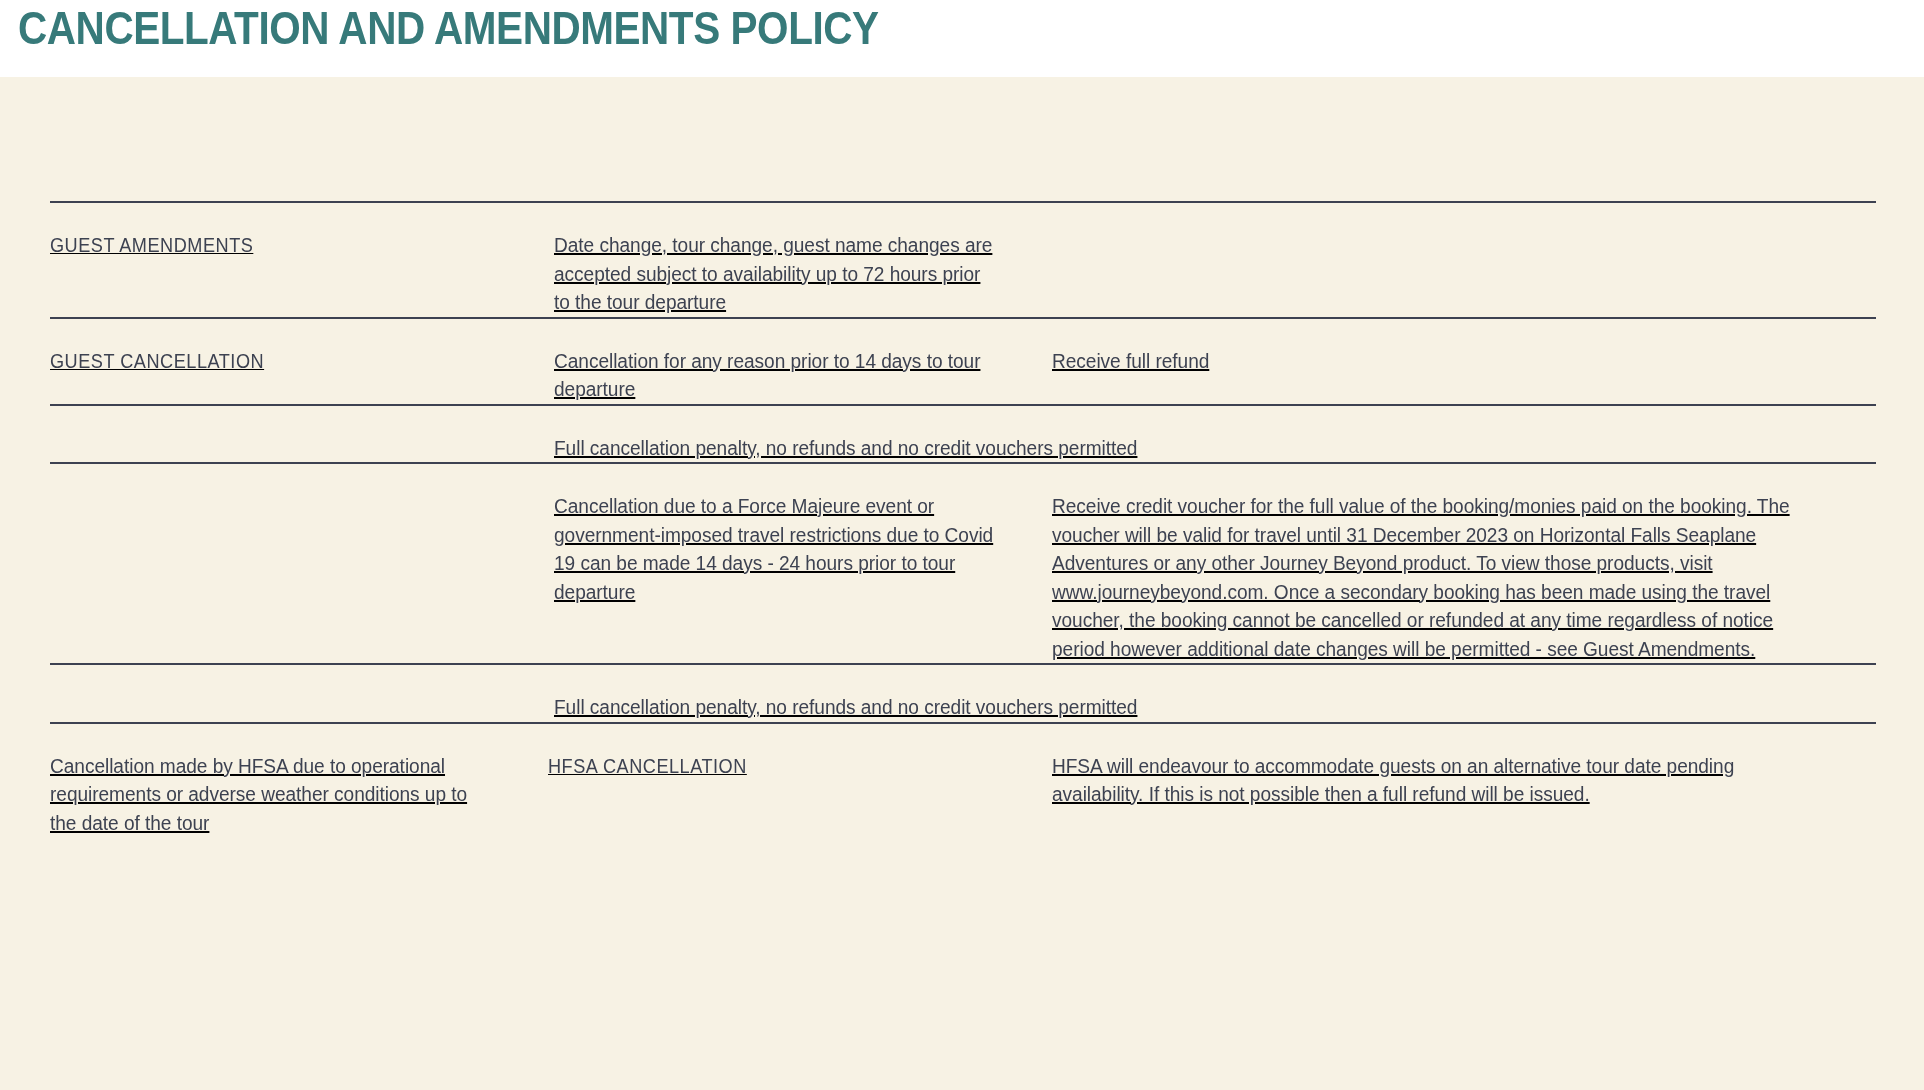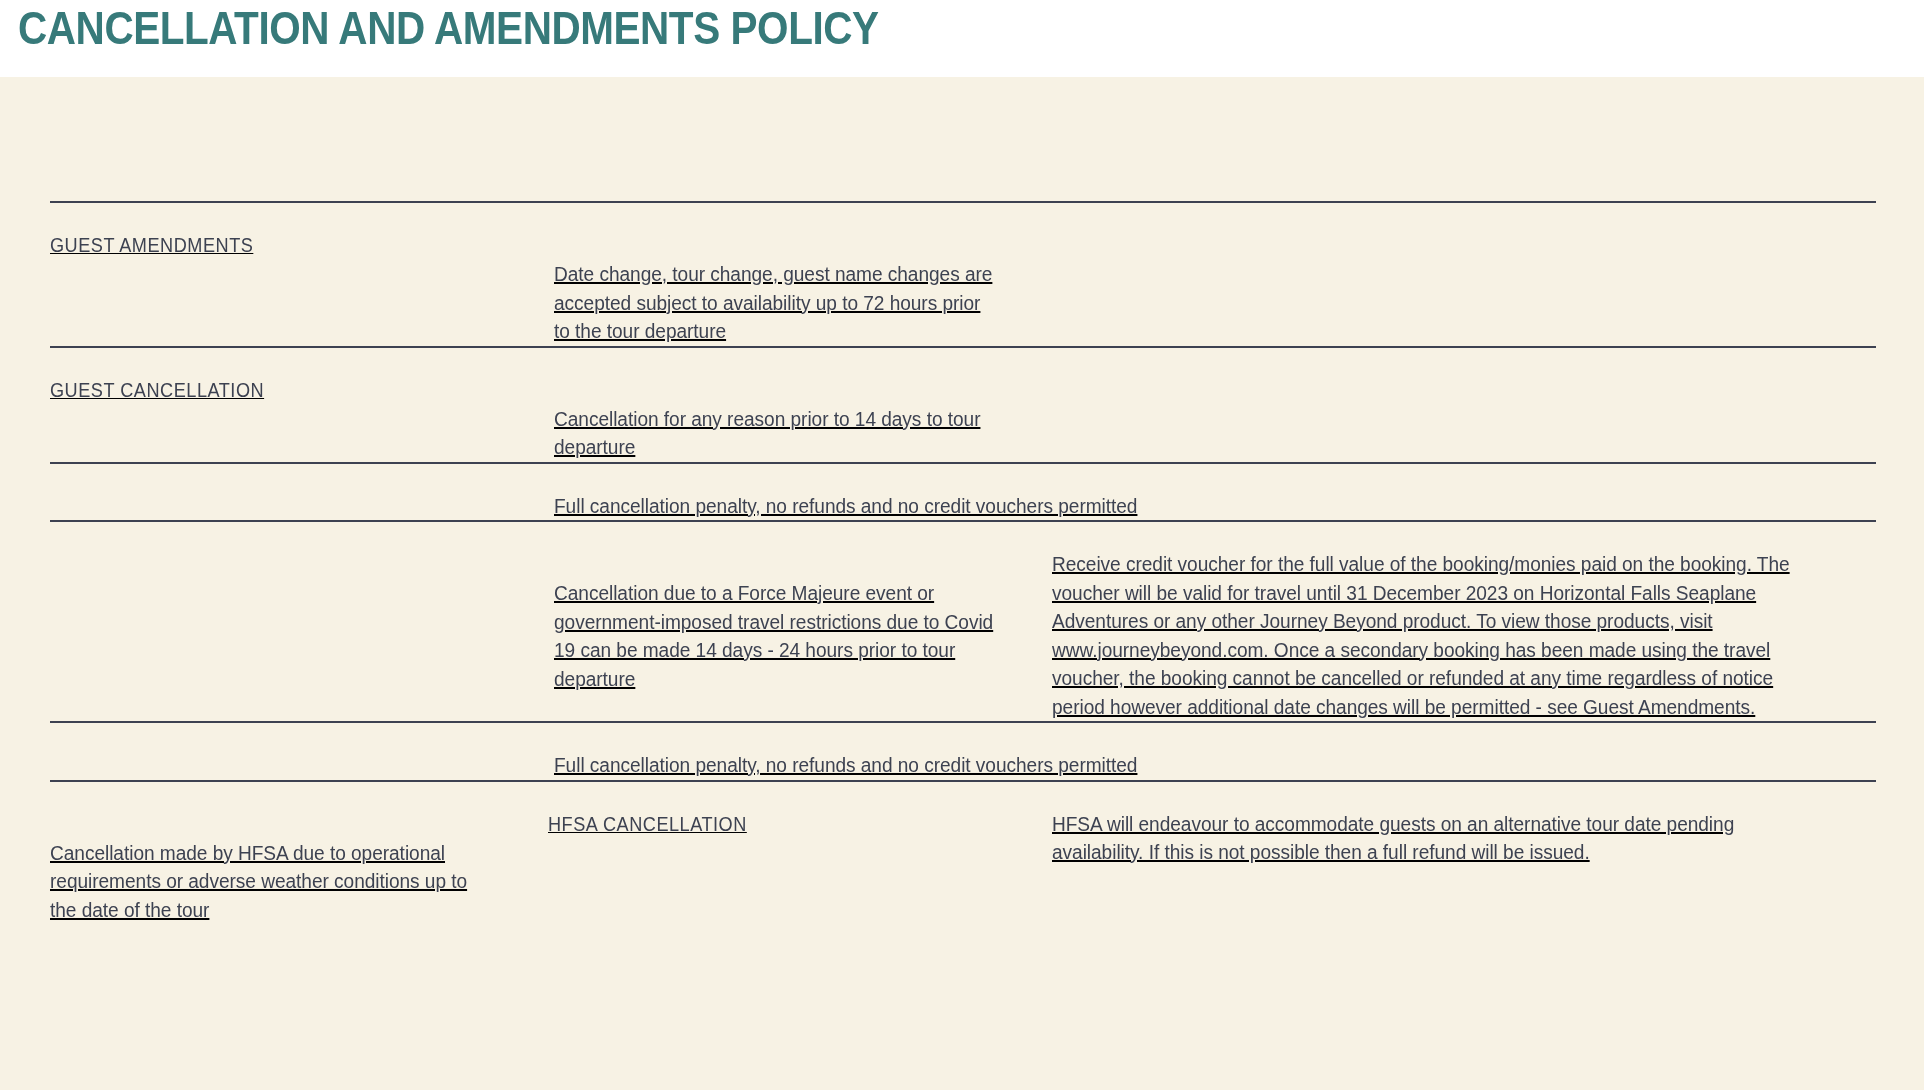--- a/index.html
+++ b/index.html
@@ -87,21 +87,20 @@
   }
   .col-category {
     width: 504px;
     flex: 0 0 504px;
     padding-right: 20px;
   }
   .col-condition {
     width: 498px;
     flex: 0 0 498px;
     padding-right: 30px;
-    margin-top: 29px;
   }
   .col-outcome {
     width: 824px;
     flex: 0 0 824px;
     padding-right: 10px;
   }
 
   .cat-label {
     font-family: "Liberation Sans", sans-serif;
     font-size: 19.5px;
@@ -156,20 +155,23 @@
 
       <div class="divider"></div>
 
       <div class="row row-pad">
         <div class="col col-category">
           <div class="cat-label">GUEST CANCELLATION</div>
         </div>
         <div class="col col-condition">
           <div class="cell-text">Cancellation for any reason prior to 14 days to tour departure</div>
         </div>
+        <div class="col col-outcome">
+          <div class="cell-text">Receive full refund</div>
+        </div>
       </div>
 
       <div class="divider"></div>
 
       <div class="row row-pad">
         <div class="col col-category">
           <div class="cat-label spacer-empty"></div>
         </div>
         <div class="col col-outcome">
           <div class="cell-text">Full cancellation penalty, no refunds and no credit vouchers permitted</div>

